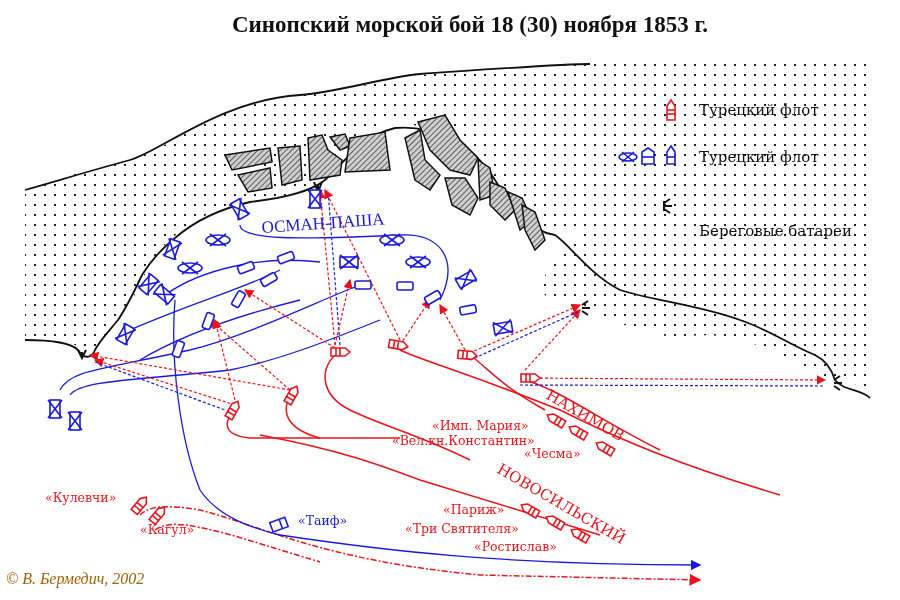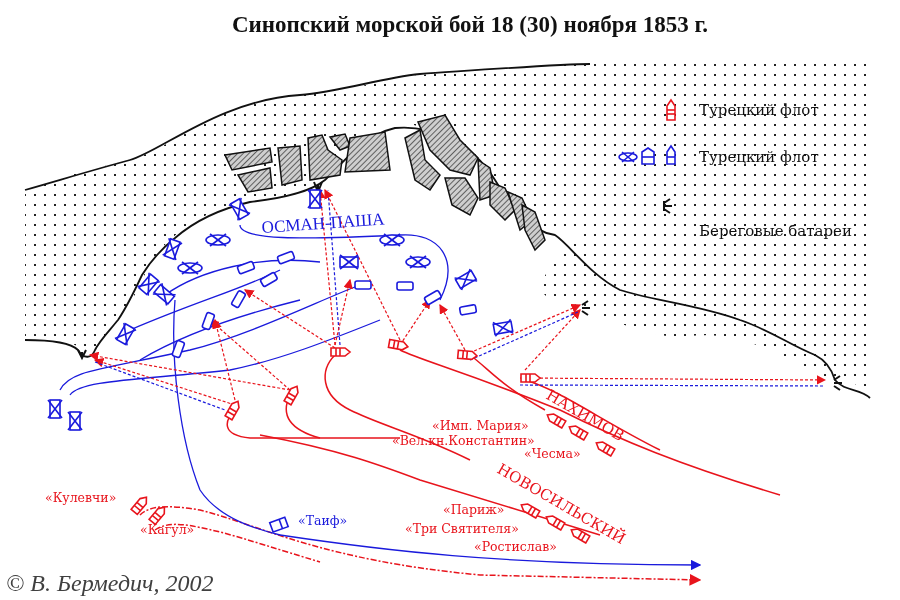--- a/index.html
+++ b/index.html
@@ -1,20 +1,20 @@
 <!DOCTYPE html>
 <html><head>
   <meta charset="utf-8">
   <style>
     html, body { margin: 0; padding: 0; background: #ffffff; }
     body { width: 900px; height: 600px; position: relative; overflow: hidden; font-family: "DejaVu Serif", serif; }
     .title { position: absolute; left: 0; top: 12px; width: 940px; text-align: center; font-family: "Liberation Serif", serif; font-weight: bold; font-size: 23px; color: #111; }
     svg.map { position: absolute; left: 0; top: 0; }
     .legend-label { position: absolute; font-family: "DejaVu Serif", serif; font-size: 15px; color: #111; }
-    .copyright { position: absolute; left: 6px; top: 570px; font-family: "Liberation Serif", serif; font-style: italic; font-size: 24px; color: #404040; }
+    .copyright { position: absolute; left: 6px; top: 570px; font-family: "Liberation Serif", serif; font-style: italic; font-size: 16px; color: #a16207; }
     .lbl-red { fill: #e8141c; font-family: "DejaVu Serif", serif; font-size: 12.5px; }
     .lbl-red-big { fill: #e8141c; font-family: "DejaVu Serif", serif; font-size: 15px; }
     .lbl-blue { fill: #1a1adc; font-family: "DejaVu Serif", serif; font-size: 12.5px; }
     .lbl-blue-big { fill: #1a1adc; font-family: "Liberation Serif", serif; font-size: 17px; }
   </style>
 </head>
 <body>
 
 <div class="title">Синопский морской бой 18 (30) ноября 1853 г.</div>
 

